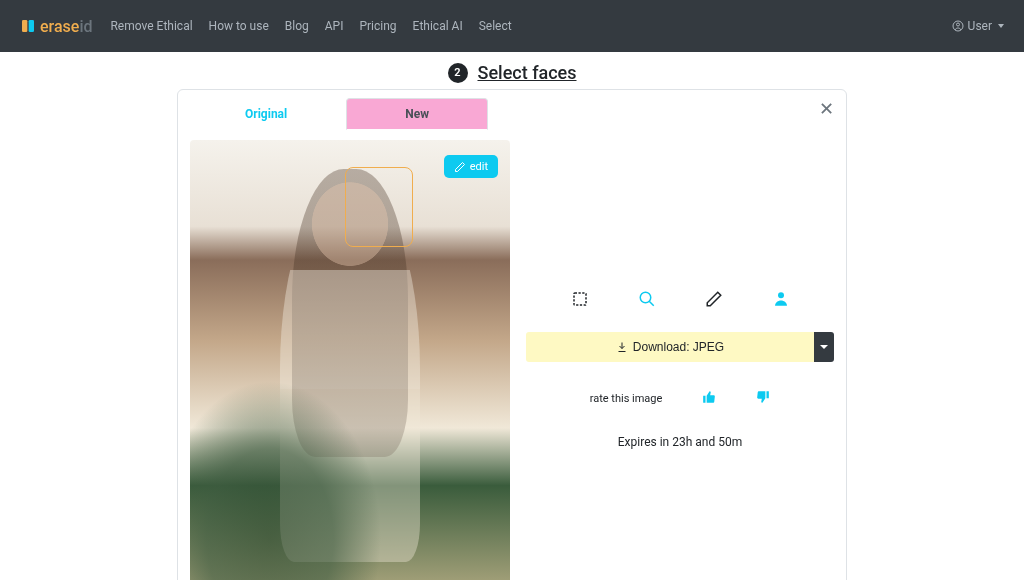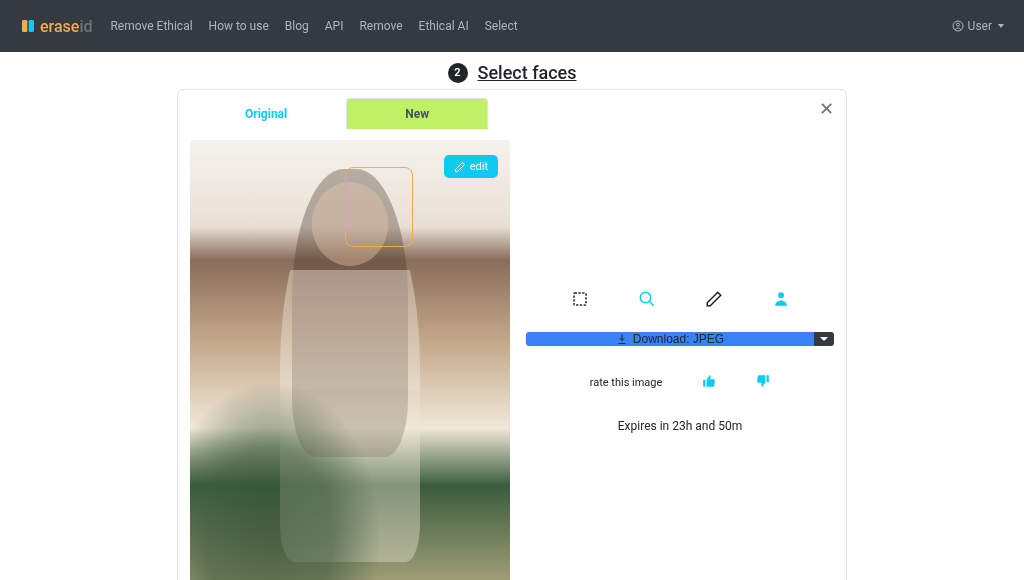--- a/index.html
+++ b/index.html
@@ -19,40 +19,40 @@
     
     .page-title { display: flex; align-items: center; justify-content: center; gap: 10px; padding: 10px 0 6px; }
     .step-circle { width: 20px; height: 20px; border-radius: 50%; background: #212529; color: #fff; display: flex; align-items: center; justify-content: center; font-size: 11px; font-weight: 600; }
     .title-text { font-size: 18px; font-weight: 500; color: #212529; text-decoration: underline; }
     
     .modal { margin: 0 auto; width: 670px; border: 1px solid #dee2e6; border-radius: 6px; position: relative; padding-bottom: 20px; }
     .close-btn { position: absolute; top: 10px; right: 12px; font-size: 18px; color: #6c757d; cursor: pointer; background: none; border: none; line-height: 1; }
     
     .tabs { display: flex; padding: 8px 8px 0; font-weight: bold; }
     .tab { padding: 8px 58px; font-size: 12px; cursor: pointer; border: 1px solid transparent; border-radius: 4px 4px 0 0; }
-    .tab.active { border: 1px solid #dee2e6; border-bottom: 1px solid #fff; background: #bef264; color: #495057; }
+    .tab.active { border: 1px solid #dee2e6; border-bottom: 1px solid #fff; background: #f9a8d4; color: #495057; }
     .tab.inactive { color: #0dcaf0; }
     
     .content { display: flex; gap: 16px; padding: 10px 12px 0; }
     
     .image-wrap { position: relative; width: 320px; height: 480px; border-radius: 4px; overflow: hidden; background: linear-gradient(180deg, #f5f2ec 0%, #e8e0d5 18%, #8a6d5a 25%, #c4a88a 42%, #f0e8d8 60%, #3a5c3c 72%, #c9b98f 100%); }
     .person-shape { position: absolute; top: 8%; left: 28%; width: 44%; height: 80%; background: radial-gradient(ellipse 45% 18% at 50% 12%, #e8c8b0 0%, #e8c8b0 60%, transparent 61%), linear-gradient(180deg, transparent 0%, transparent 24%, #f5f0e5 24%, #f5f0e5 55%, #f0e8d8 55%, #f0e8d8 100%); border-radius: 50% 50% 10% 10%; opacity: 0.4; }
     .hair-shape { position: absolute; top: 6%; left: 32%; width: 36%; height: 60%; background: linear-gradient(180deg, #4a3526 0%, #3a2a1e 100%); border-radius: 45% 45% 20% 20%; opacity: 0.35; }
     .plant-shape { position: absolute; bottom: -5%; left: -10%; width: 70%; height: 55%; background: radial-gradient(ellipse at 50% 60%, #2d4a2f 0%, #3d5a3f 40%, transparent 70%); opacity: 0.6; }
     .face-box { position: absolute; top: 27px; left: 155px; width: 68px; height: 80px; border: 1.5px solid #f0ad4e; border-radius: 8px; }
     .edit-chip { position: absolute; top: 15px; right: 12px; background: #0dcaf0; color: #fff; padding: 5px 10px; border-radius: 5px; display: flex; align-items: center; gap: 4px; font-size: 11px; cursor: pointer; }
     .edit-chip svg { width: 12px; height: 12px; }
     
     .sidebar { flex: 1; display: flex; flex-direction: column; padding-top: 150px; }
     .tool-icons { display: flex; justify-content: space-around; padding: 0 20px 24px; }
     .tool-icon { width: 18px; height: 18px; cursor: pointer; display: flex; align-items: center; justify-content: center; }
     .tool-icon svg { width: 18px; height: 18px; }
     
     .download-row { display: flex; margin-bottom: 28px; }
-    .download-btn { flex: 1; background: #3b82f6; color: #212529; font-size: 12px; border: none; cursor: pointer; display: flex; align-items: center; justify-content: center; gap: 5px; border-radius: 3px 0 0 3px; }
+    .download-btn { flex: 1; background: #fef9c3; color: #212529; padding: 8px; font-size: 12px; border: none; cursor: pointer; display: flex; align-items: center; justify-content: center; gap: 5px; border-radius: 3px 0 0 3px; }
     .download-btn svg { width: 12px; height: 12px; }
     .download-caret { width: 20px; background: #343a40; border: none; cursor: pointer; display: flex; align-items: center; justify-content: center; border-radius: 0 3px 3px 0; }
     .download-caret-tri { width: 0; height: 0; border-left: 4px solid transparent; border-right: 4px solid transparent; border-top: 4px solid #fff; }
     
     .rate-row { display: flex; align-items: center; justify-content: center; gap: 40px; font-size: 11px; color: #212529; margin-bottom: 28px; }
     .thumb-btn { background: none; border: none; cursor: pointer; color: #0dcaf0; }
     .thumb-btn svg { width: 14px; height: 14px; }
     
     .expires { text-align: center; font-size: 12px; color: #212529; }
   </style>
@@ -65,21 +65,21 @@
         <rect x="3" y="3" width="8" height="18" rx="2" fill="#f0ad4e"></rect>
         <rect x="13" y="3" width="8" height="18" rx="2" fill="#0dcaf0"></rect>
       </svg>
     <span class="logo-text"><span class="logo-erase">erase</span><span class="logo-id">id</span></span>
   </div>
   <div class="nav-links">
     <a class="nav-link">Remove Ethical</a>
     <a class="nav-link">How to use</a>
     <a class="nav-link">Blog</a>
     <a class="nav-link">API</a>
-    <a class="nav-link">Remove</a>
+    <a class="nav-link">Pricing</a>
     <a class="nav-link">Ethical AI</a>
     <a class="nav-link">Select</a>
   </div>
   <div class="user-menu">
     <svg viewBox="0 0 24 24" fill="none" stroke="#adb5bd" stroke-width="2">
         <circle cx="12" cy="12" r="10"></circle>
         <circle cx="12" cy="9" r="3"></circle>
         <path d="M6 20c1-3 4-4 6-4s5 1 6 4"></path>
       </svg>
     <span>User</span>

